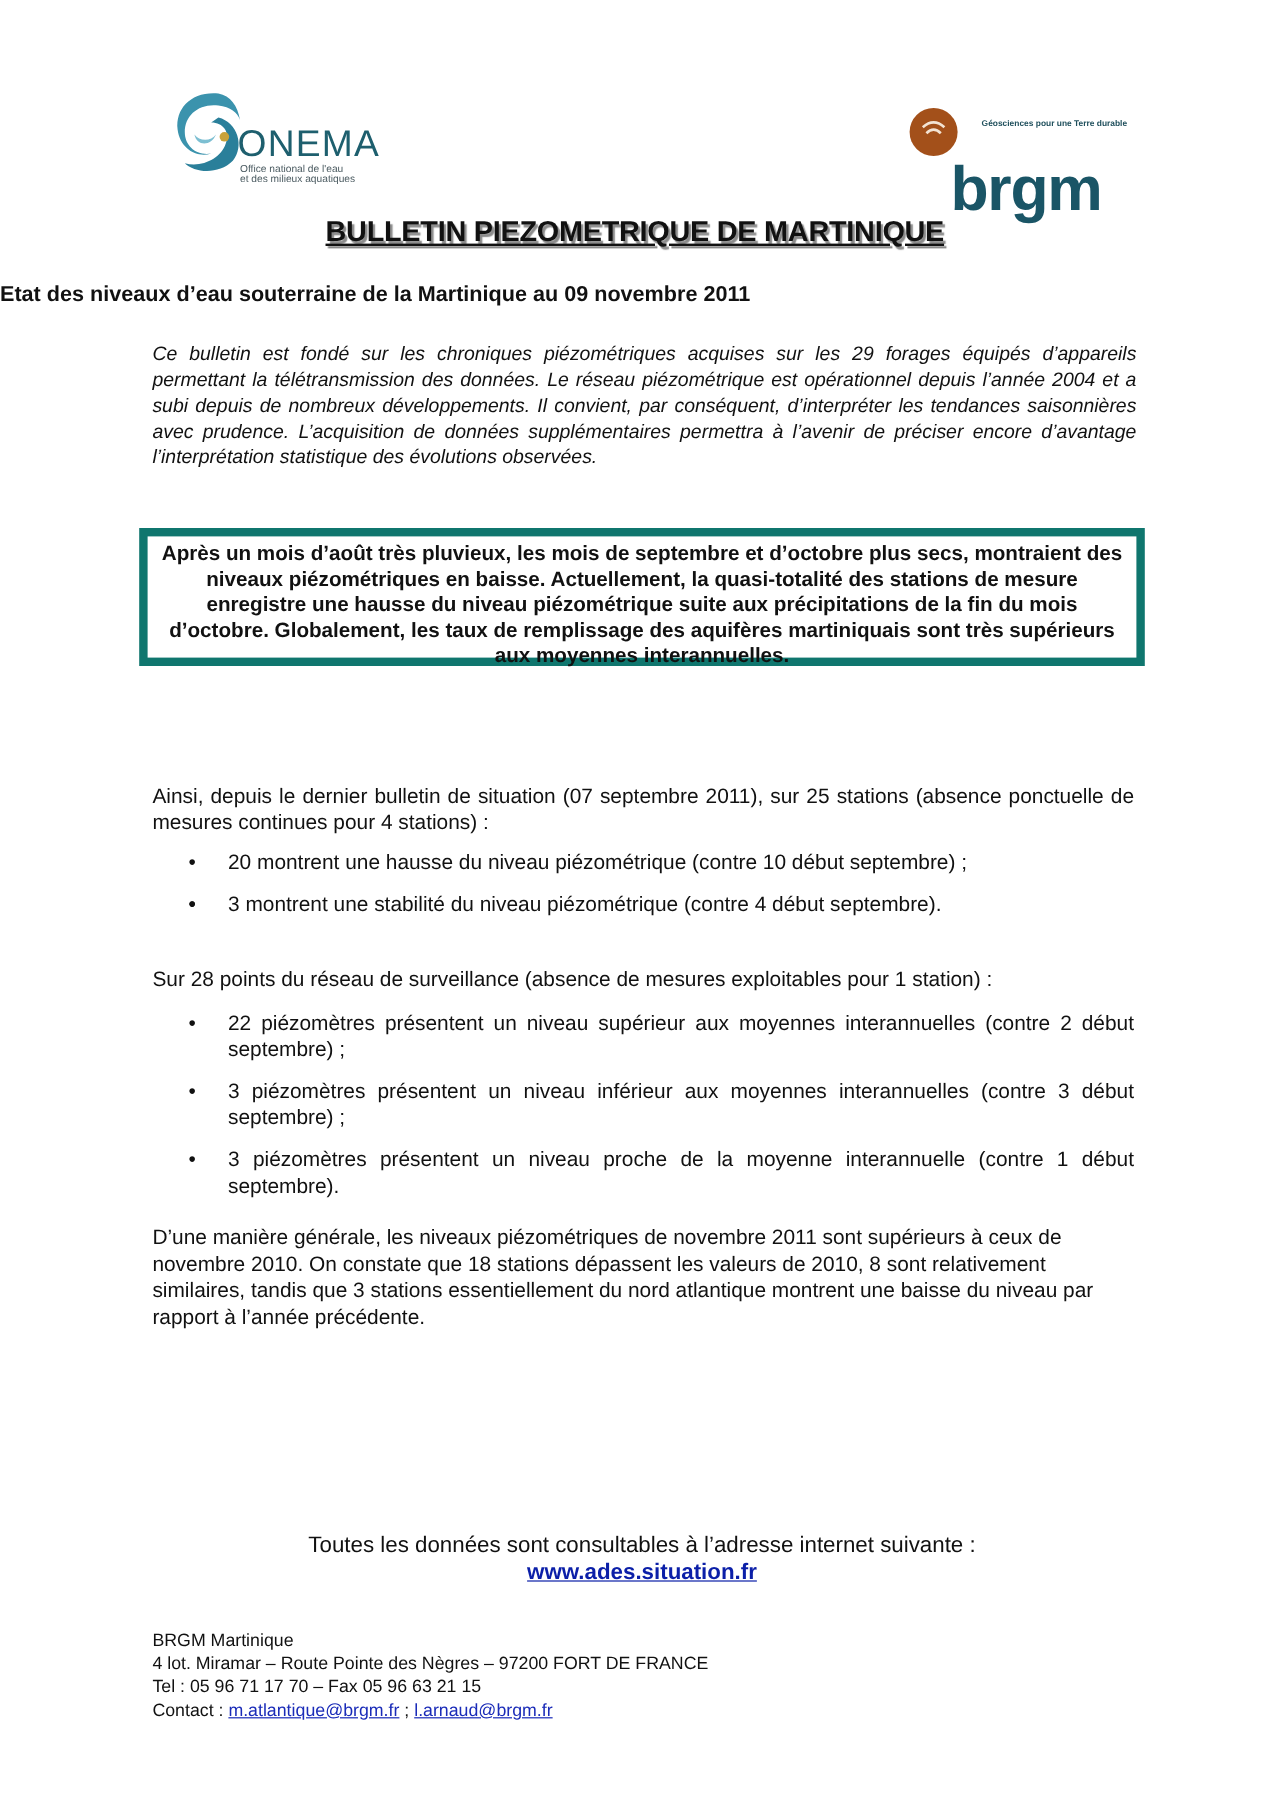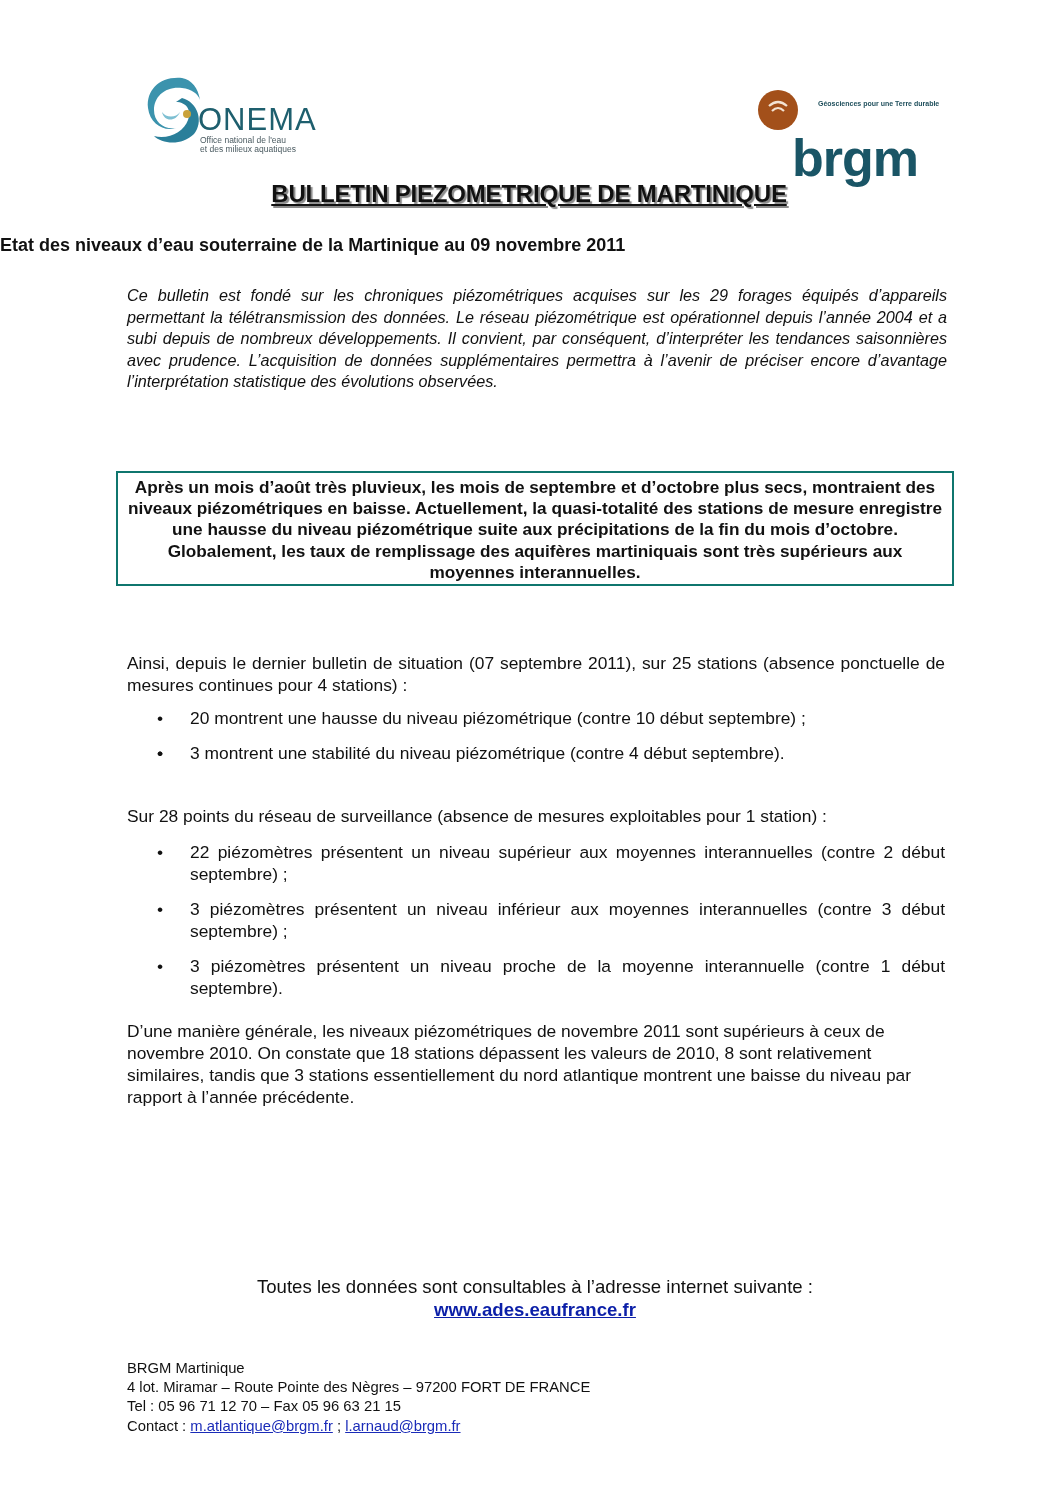--- a/index.html
+++ b/index.html
@@ -62,22 +62,22 @@
     #subtitle {
       left: 0; width: 1058px; top: 235px;
       text-align: left; font-size: 18px; font-weight: bold;
     }
     #intro {
       left: 127px; width: 820px; top: 285px;
       font-size: 16.2px; line-height: 21.5px; font-style: italic;
       text-align: justify; text-align-last: left;
     }
     #summary-box {
-      left: 116px; width: 838px; top: 471px; height: 115px;
-      border: 2px solid #0f766e;
+      left: 116px; width: 838px; top: 440px; height: 115px;
+      border: 7px solid #0f766e;
       box-sizing: border-box;
       padding: 4px 8px;
       font-size: 17.2px; line-height: 21.2px; font-weight: bold;
       text-align: center;
     }
     #para-ainsi {
       left: 127px; width: 818px; top: 652px;
       font-size: 17.4px; line-height: 22px;
       text-align: justify; text-align-last: left;
     }
@@ -168,21 +168,21 @@
 <ul id="list-piezo" class="bullets">
   <li><span class="dot">•</span><span>22 piézomètres présentent un niveau supérieur aux moyennes interannuelles (contre 2 début septembre) ;</span></li>
   <li><span class="dot">•</span><span>3 piézomètres présentent un niveau inférieur aux moyennes interannuelles (contre 3 début septembre) ;</span></li>
   <li><span class="dot">•</span><span>3 piézomètres présentent un niveau proche de la moyenne interannuelle (contre 1 début septembre).</span></li>
 </ul>
 
 <div id="para-general" class="abs">D’une manière générale, les niveaux piézométriques de novembre 2011 sont supérieurs à ceux de novembre 2010. On constate que 18 stations dépassent les  valeurs de 2010, 8 sont relativement similaires, tandis que 3 stations essentiellement du nord atlantique montrent une baisse du niveau par rapport à l’année précédente.</div>
 
 <div id="footer-note" class="abs">
   <div>Toutes les données sont consultables à l’adresse internet suivante :</div>
-  <a href="www.ades.eaufrance.fr">www.ades.eaufrance.fr</a>
+  <a href="www.ades.eaufrance.fr">www.ades.situation.fr</a>
 </div>
 
 <div id="contact-block" class="abs">
   <div>BRGM Martinique</div>
   <div>4 lot. Miramar – Route Pointe des Nègres – 97200 FORT DE FRANCE</div>
-  <div>Tel : 05 96 71 12 70 – Fax 05 96 63 21 15</div>
+  <div>Tel : 05 96 71 17 70 – Fax 05 96 63 21 15</div>
   <div><span>Contact : </span><a>m.atlantique@brgm.fr</a><span> ; </span><a>l.arnaud@brgm.fr</a></div>
 </div>
 
 </body></html>

